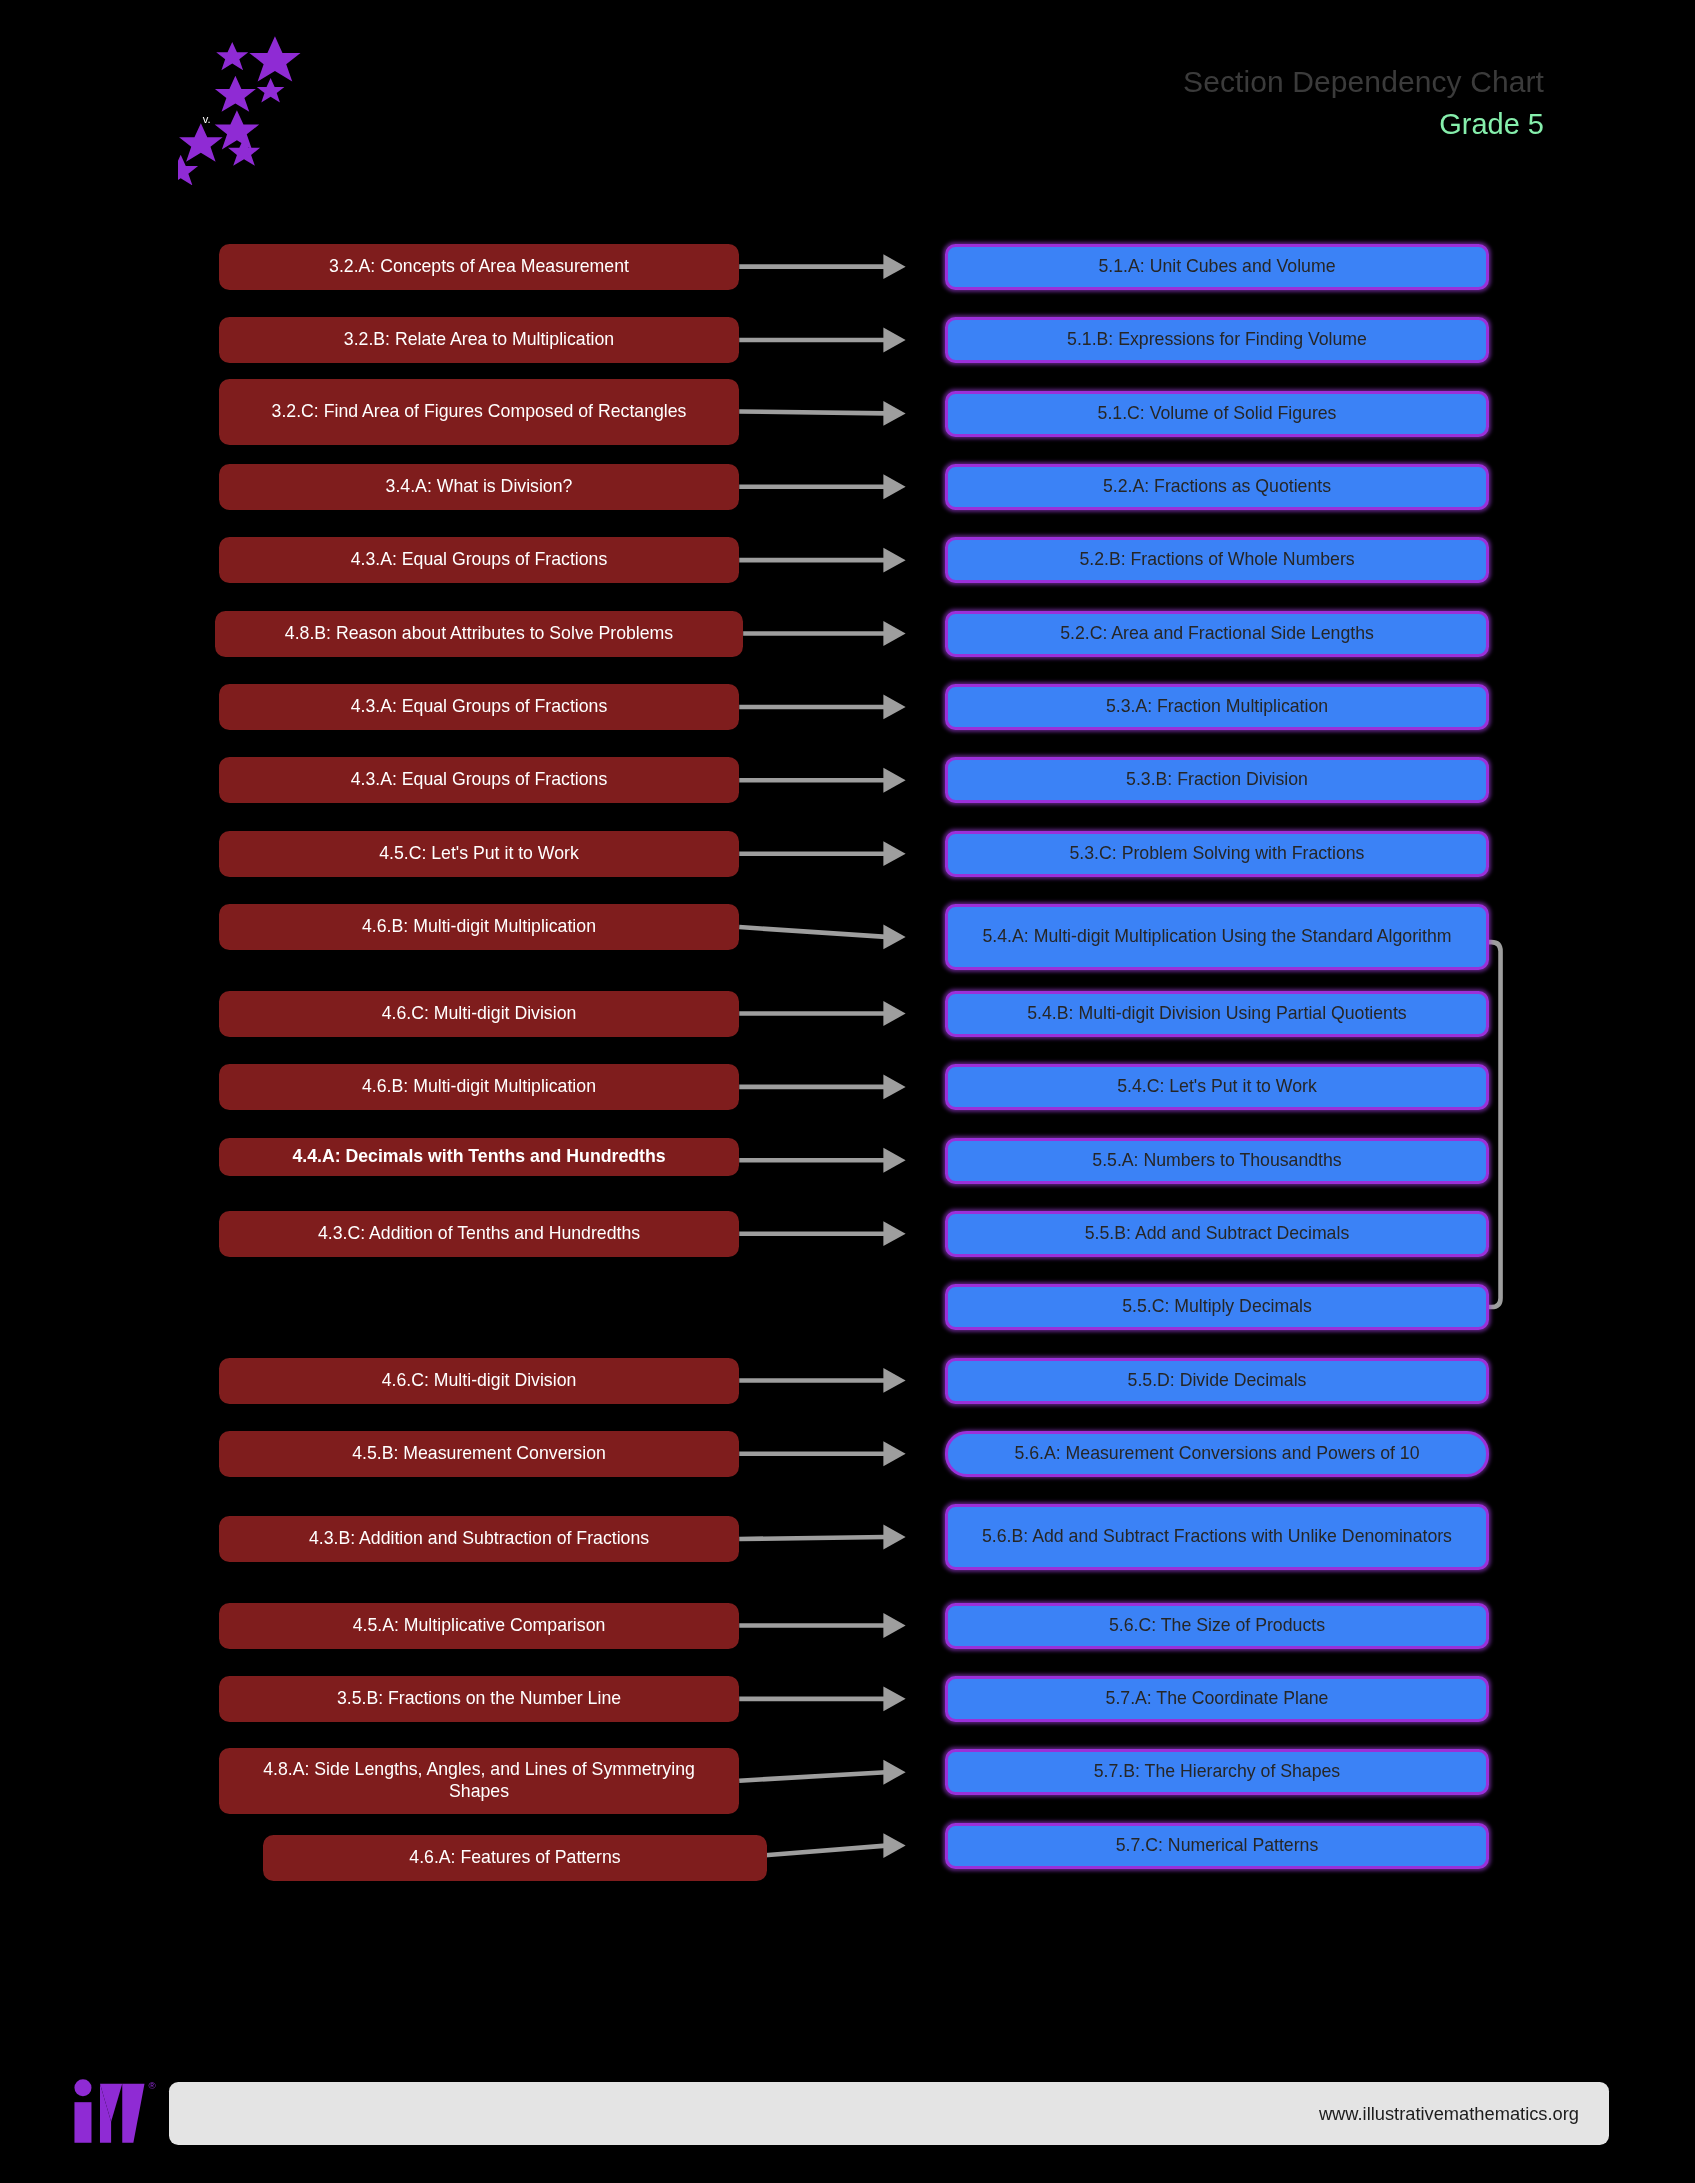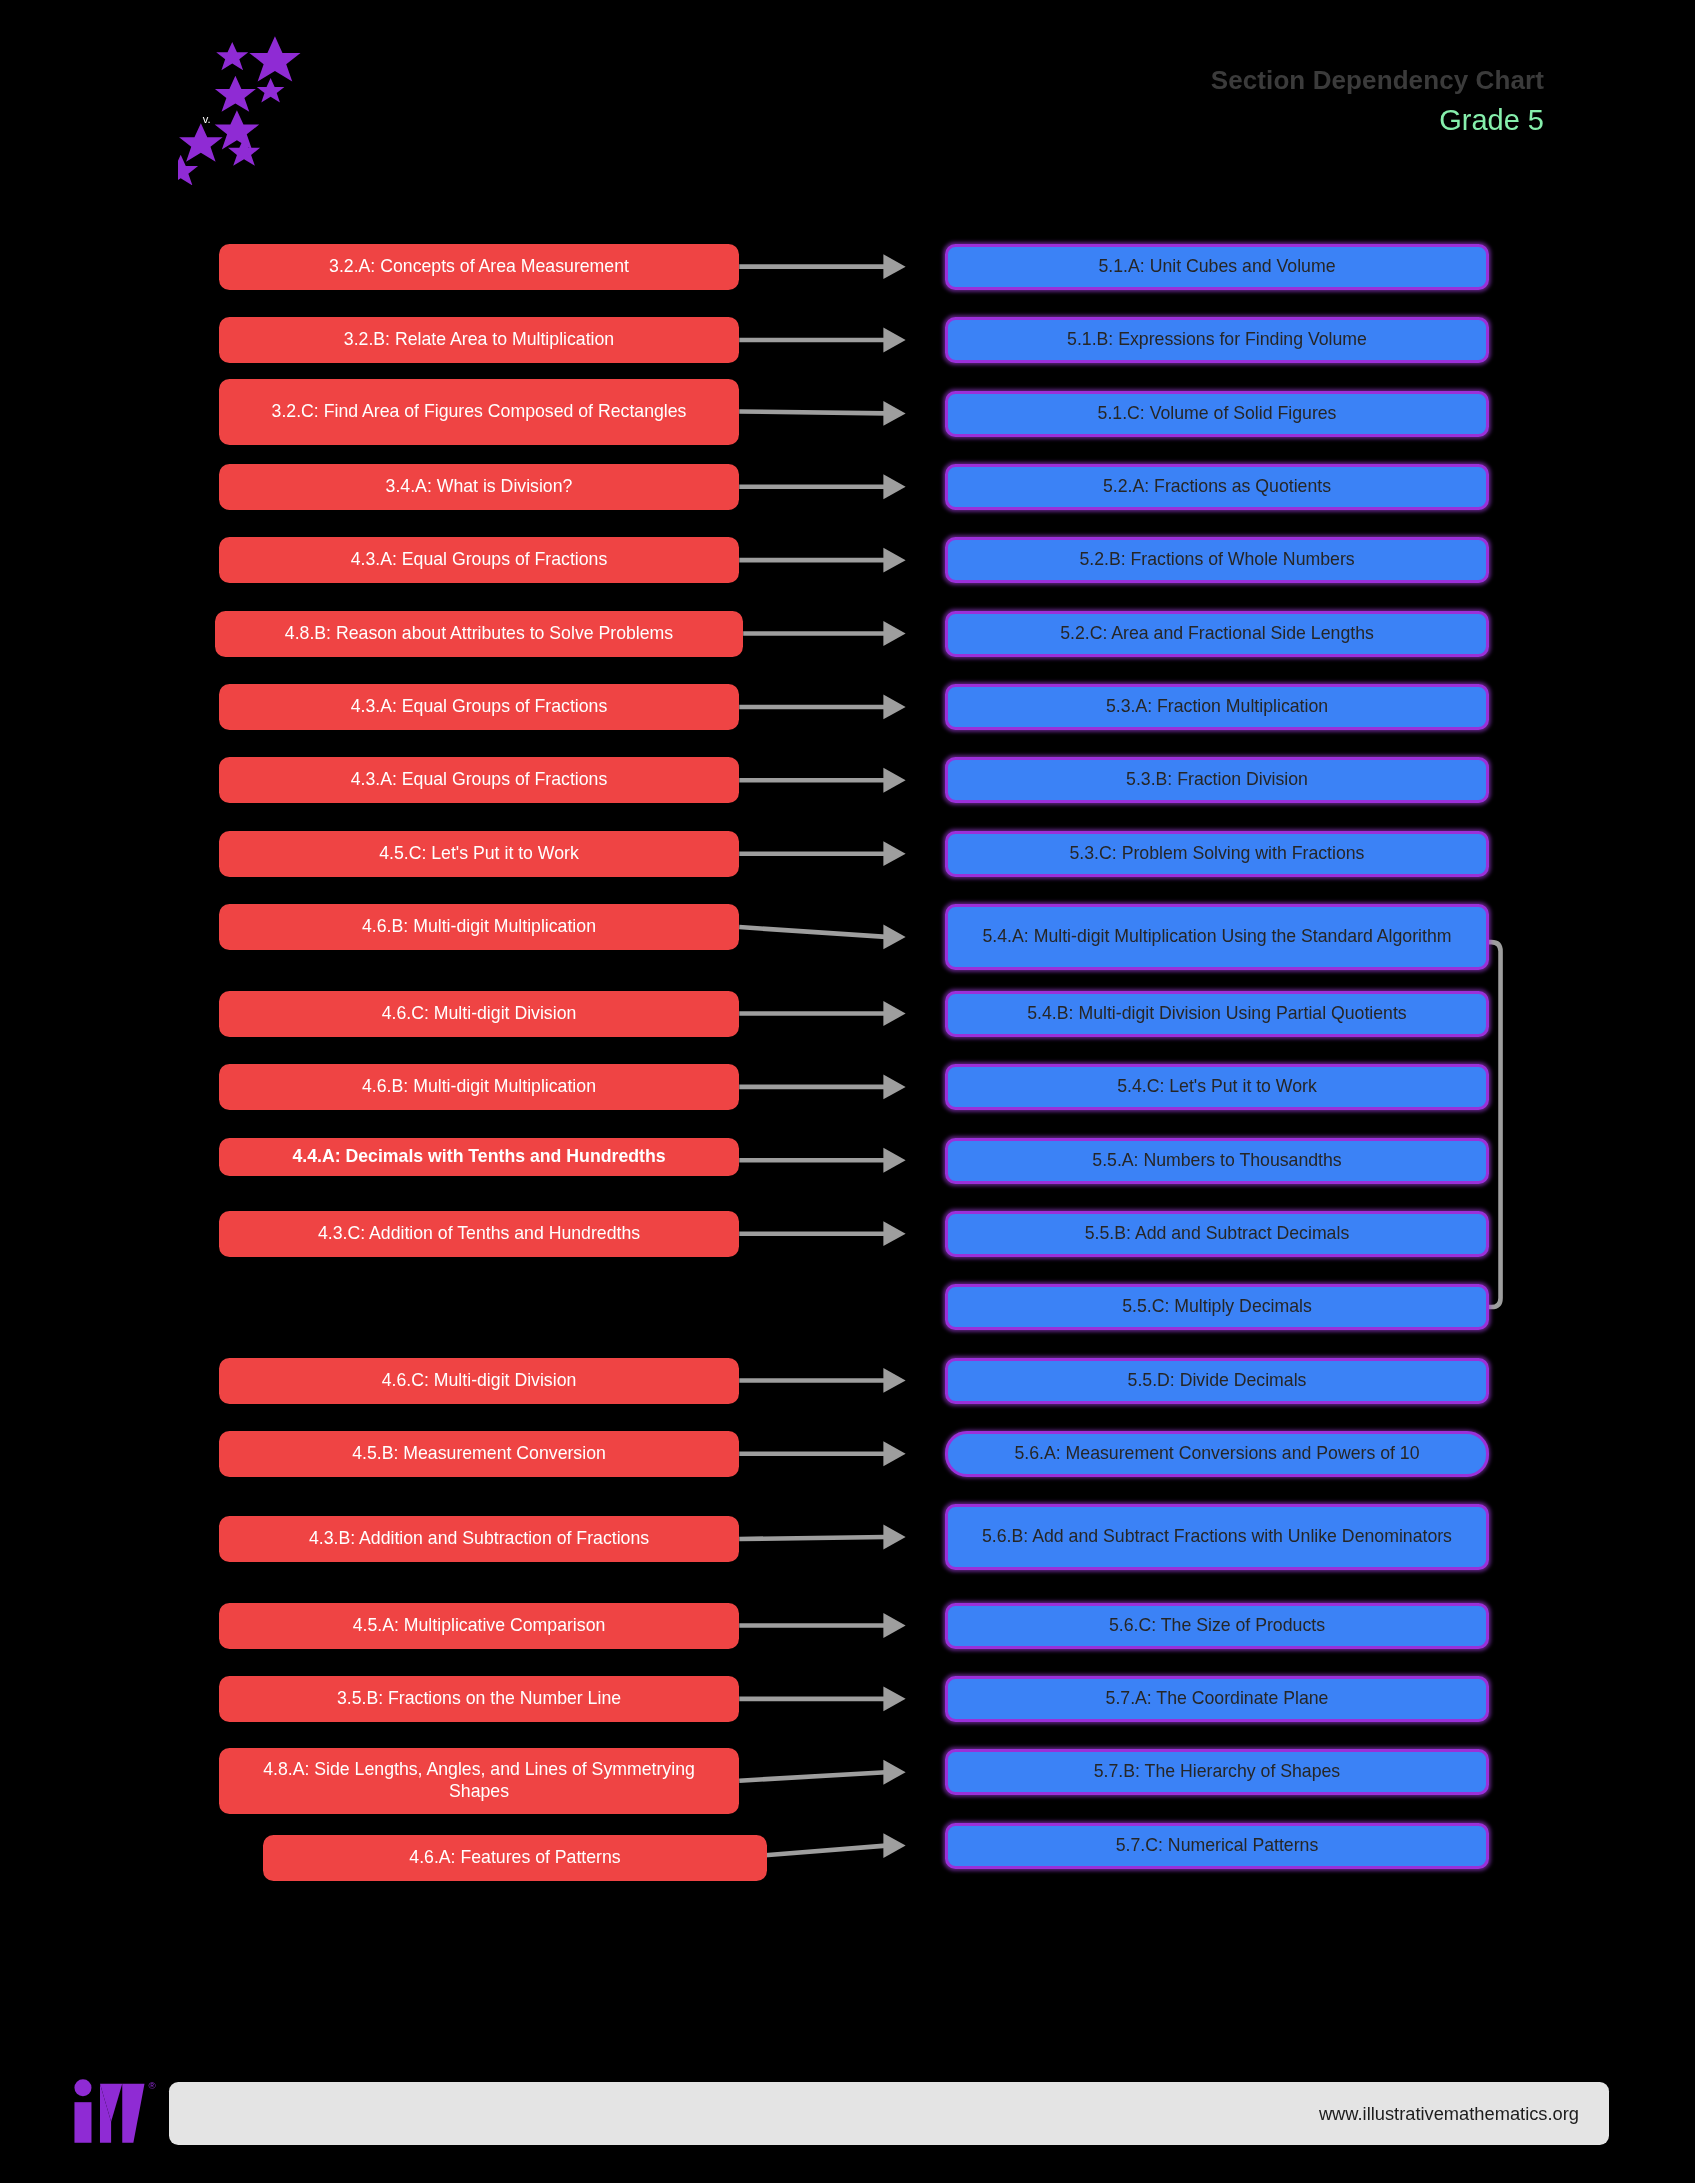--- a/index.html
+++ b/index.html
@@ -10,34 +10,34 @@
   }
   #stage{position:absolute;inset:0;}
 
   
   .logo-stars{position:absolute;left:178px;top:34px;width:144px;height:151px;}
   .logo-stars svg{display:block;}
   .title-block{
     position:absolute;right:152px;top:66px;text-align:right;
     color:#3b3b3b;
   }
-  .title-main{font-size:26px;font-weight:bold;letter-spacing:0.1px;line-height:1.08;}
+  .title-main{font-size:30px;font-weight:normal;letter-spacing:0.1px;line-height:1.08;}
   .title-sub{font-size:29px;font-weight:normal;line-height:1.12;margin-top:10px;color:#86efac;}
 
   
   #graph{position:absolute;left:0;top:0;width:1696px;height:2183px;}
   #edges{position:absolute;left:0;top:0;width:1696px;height:2183px;pointer-events:none;}
 
   .node{
     position:absolute;box-sizing:border-box;display:flex;
     align-items:center;justify-content:center;text-align:center;
     border-radius:10.5px;padding:3.9px 11.8px;line-height:1.24;
   }
   .node-left{
-    background:#ef4444;color:#ffffff;font-size:17.7px;
+    background:#7f1d1d;color:#ffffff;font-size:17.7px;
     box-shadow:0 0 0 0 rgba(0,0,0,0);
   }
   .node-right{
     background:#3b82f6;color:#262626;font-size:17.7px;
     border:3.9px solid #9b30d9;
     box-shadow:0 0 3.9px 1.3px rgba(160,60,220,.55);
     margin-left:36px;
   }
 
   

